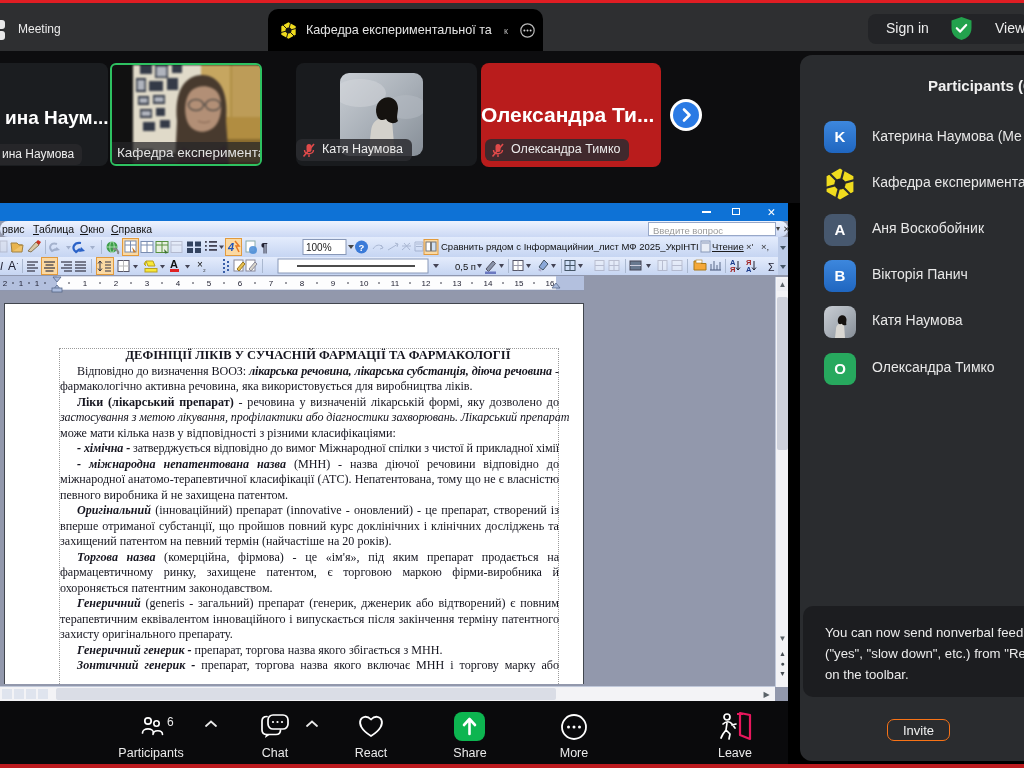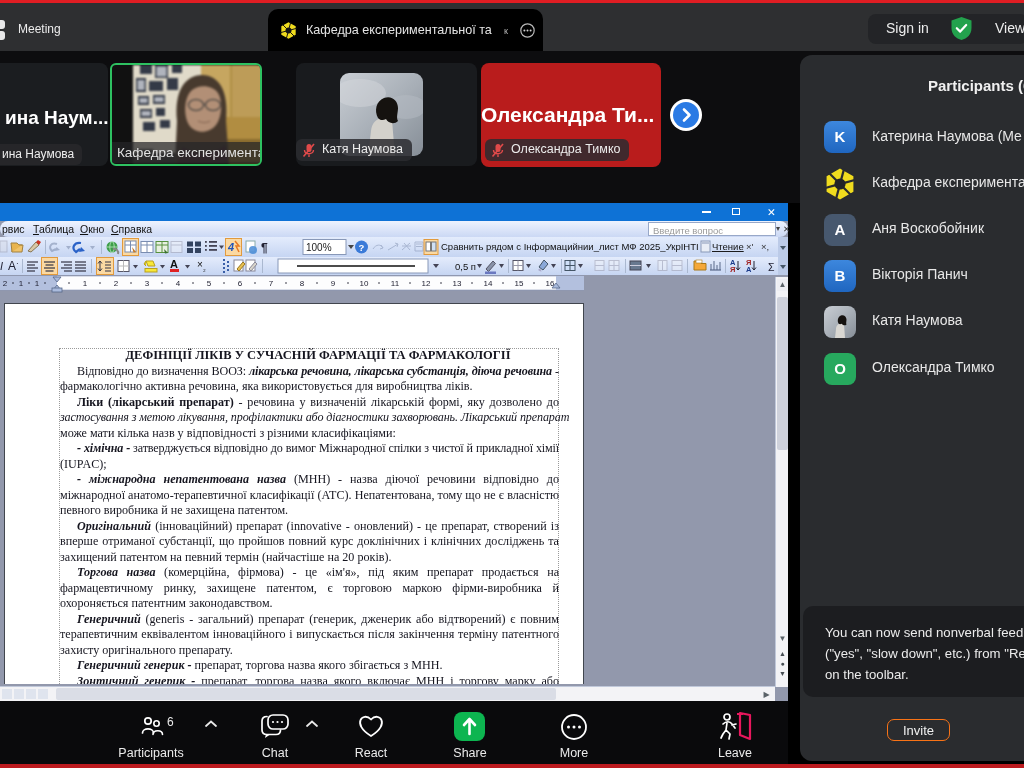--- a/index.html
+++ b/index.html
@@ -492,21 +492,20 @@
 
     <div class="abs" style="left:54px;top:43.5px;width:500px;height:400px;border:1px dotted #9a9a9a;border-bottom:none;"></div>
     <div class="abs" id="doc" style="left:55px;top:44px;width:499px;font-family:'Liberation Serif',serif;font-size:12.1px;color:#15151f;line-height:15.5px;">
       <div class="t" style="text-align:center;font-weight:bold;font-size:12.5px;text-indent:17px;">ДЕФІНІЦІЇ ЛІКІВ У СУЧАСНІЙ ФАРМАЦІЇ ТА ФАРМАКОЛОГІЇ</div>
       <div class="l j i" style="letter-spacing:-0.14px;">Відповідно до визначення ВООЗ: <b><i>лікарська речовина, лікарська субстанція, діюча речовина</i></b> -</div>
       <div class="l e">фармакологічно активна речовина, яка використовується для виробництва ліків.</div>
       <div class="l j i"><b>Ліки (лікарський препарат)</b> - речовина у визначеній лікарській формі, яку дозволено до</div>
       <div class="l j" style="letter-spacing:-0.13px;font-style:italic;">застосування з метою лікування, профілактики або діагностики захворювань. Лікарський препарат</div>
       <div class="l e">може мати кілька назв у відповідності з різними класифікаціями:</div>
       <div class="l j i" style="letter-spacing:-0.14px;"><b><i>- хімічна -</i></b> затверджується відповідно до вимог Міжнародної спілки з чистої й прикладної хімії</div>
-      <div class="l e">(IUPAC);</div>
       <div class="l j i"><b><i>- міжнародна непатентована назва</i></b> (МНН) - назва діючої речовини відповідно до</div>
       <div class="l j">міжнародної анатомо-терапевтичної класифікації (АТС). Непатентована, тому що не є власністю</div>
       <div class="l e">певного виробника й не захищена патентом.</div>
       <div class="l j i"><b><i>Оригінальний</i></b> (інноваційний) препарат (innovative - оновлений) - це препарат, створений із</div>
       <div class="l j">вперше отриманої субстанції, що пройшов повний курс доклінічних і клінічних досліджень та</div>
       <div class="l e">захищений патентом на певний термін (найчастіше на 20 років).</div>
       <div class="l j i"><b><i>Торгова назва</i></b> (комерційна, фірмова) - це «ім'я», під яким препарат продається на</div>
       <div class="l j">фармацевтичному ринку, захищене патентом, є торговою маркою фірми-виробника й</div>
       <div class="l e">охороняється патентним законодавством.</div>
       <div class="l j i"><b><i>Генеричний</i></b> (generis - загальний) препарат (генерик, дженерик або відтворений) є повним</div>

